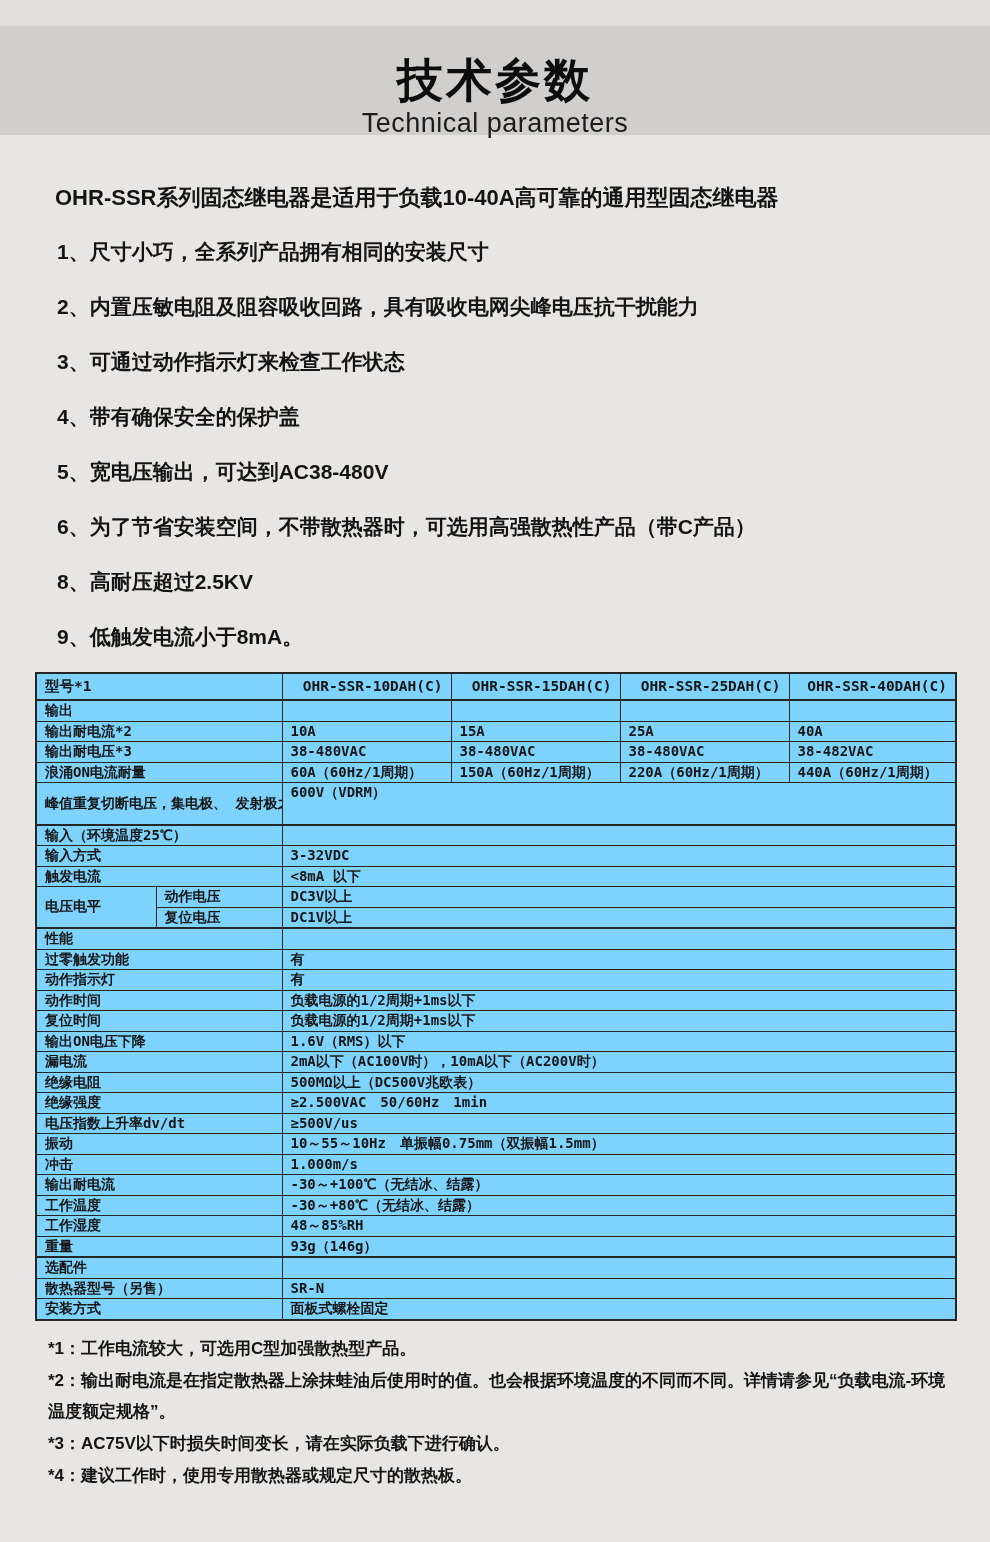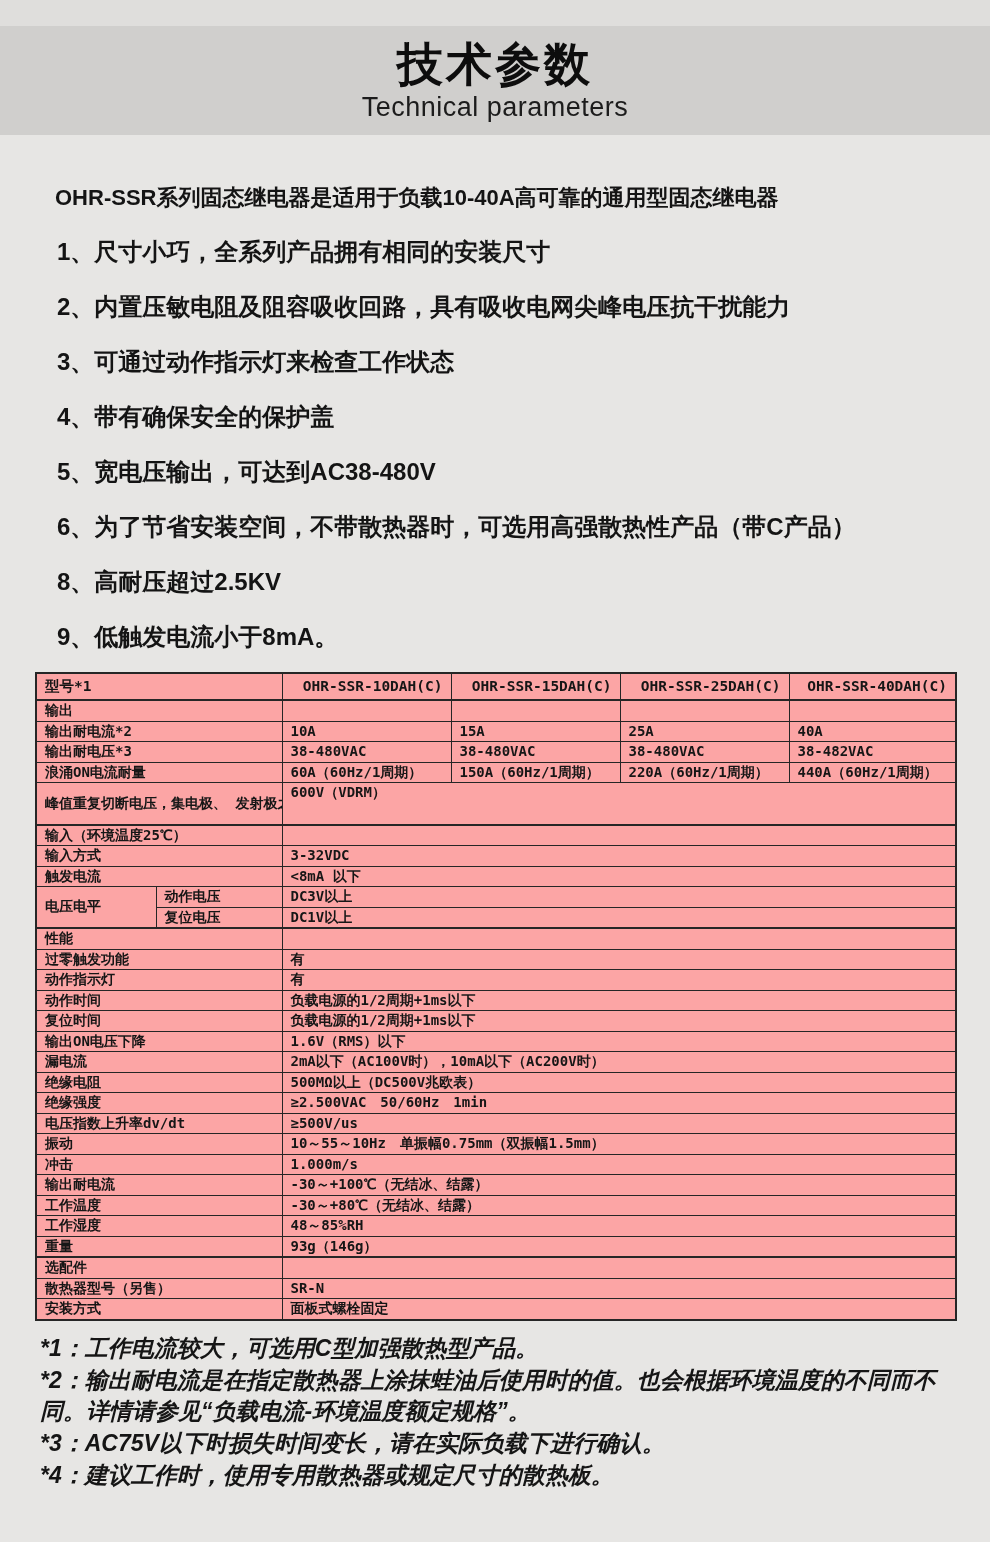--- a/index.html
+++ b/index.html
@@ -7,66 +7,66 @@
   body {
     width: 990px; height: 1542px;
     background: #e7e6e4;
     font-family: "Liberation Sans", sans-serif;
     color: #141414;
     overflow: hidden;
   }
   .top-strip { height: 26px; background: #dfdedc; }
   .title-band {
     height: 109px; background: #d0cfcd;
-    text-align: center; padding-top: 12px;
+    text-align: center; padding-top: 28px;
   }
   .title-band h1 {
     margin: 0; font-size: 46px; line-height: 1.15;
     font-weight: 700; color: #0d0d0d; letter-spacing: 3px;
   }
   .title-band .subtitle {
     font-size: 27px; color: #1c1c1c; margin-top: 1px; letter-spacing: 0.5px;
   }
   .content { padding: 0 35px; }
   .intro {
     margin: 51px 0 0 20px;
     font-size: 22px; font-weight: 700; line-height: 24px;
   }
   .feature {
     margin: 33px 0 0 22px;
-    font-size: 24px; font-weight: 700; line-height: 22px;
+    font-size: 21px; font-weight: 700; line-height: 22px;
   }
   .feature:first-child { margin-top: 31px; }
 
   table.spec-table {
     margin-top: 24px;
     width: 920px; table-layout: fixed;
     border-collapse: collapse;
-    background: #fca5a5;
+    background: #7dd3fc;
     border: 2px solid #262626;
     font-family: "DejaVu Sans Mono", "Liberation Sans", sans-serif;
     font-weight: 700; font-size: 14px; color: #161616;
   }
   table.spec-table td {
     border: 1px solid #262626;
     padding: 1px 8px; height: 20px;
     line-height: 1.25; overflow: hidden; white-space: nowrap;
     text-align: left; vertical-align: middle;
   }
   tr.hdr td { height: 27px; font-size: 14.5px; }
   tr.hdr td.model { text-align: right; }
   tr.sec td { border-top: 2px solid #262626; margin-left: 30px; }
   tr.tall td { height: 42px; }
   td.wrap2 { white-space: pre-line; }
   td.sub { text-align: center; }
 
   .footnotes { margin: 12px 0 0 5px; width: 920px; }
   .footnotes p {
-    margin: 1px 0; font-size: 23px; font-weight: 700;
-    line-height: 31px; color: #151515; font-style: italic;
+    margin: 1px 8px; font-size: 17px; font-weight: 700;
+    line-height: 31px; color: #151515;
   }
 </style>
 </head>
 <body>
 
 <div class="page">
   <div class="top-strip"></div>
 
   <header class="title-band">
     <h1>技术参数</h1>

